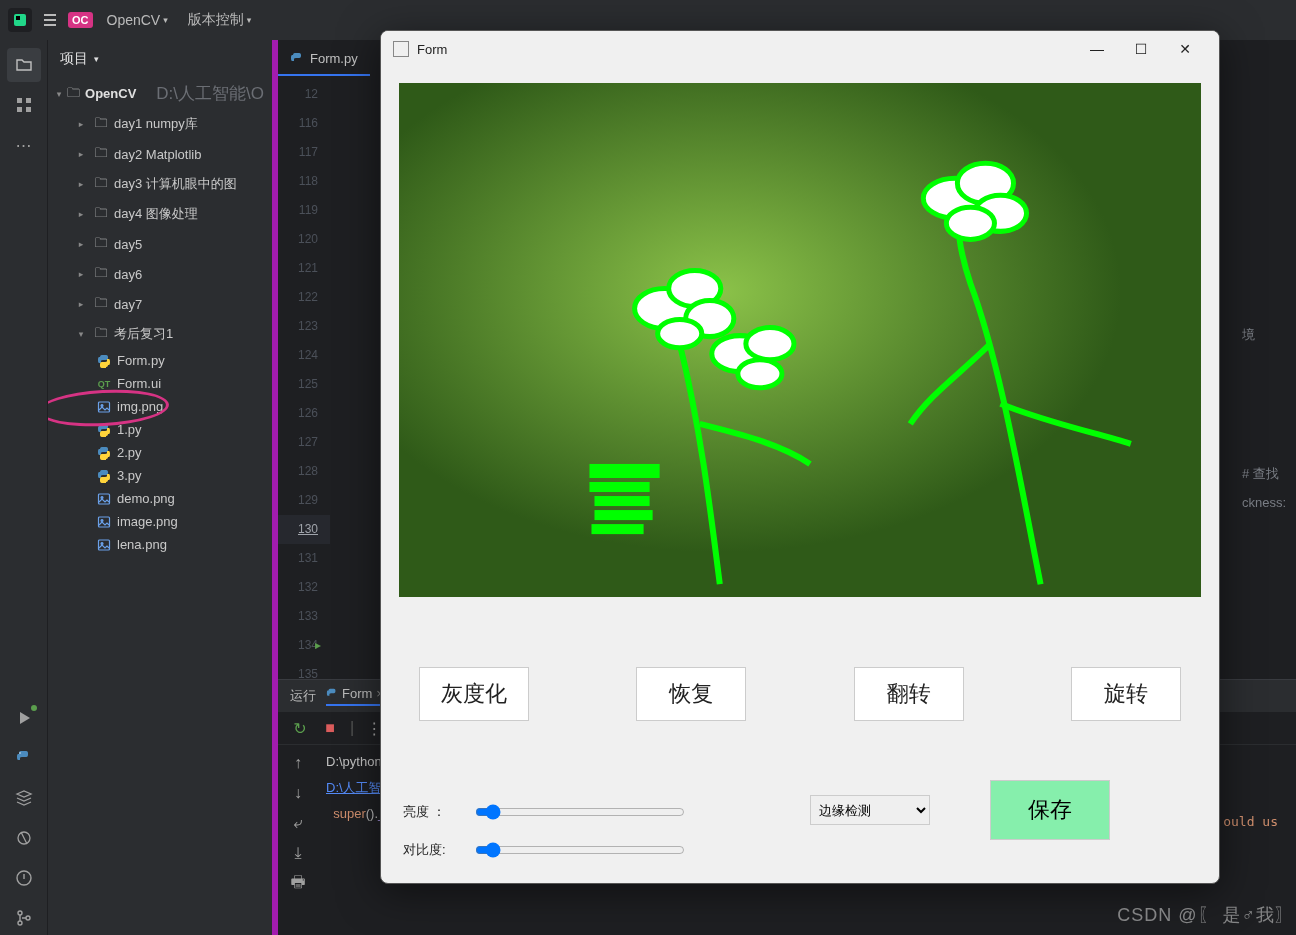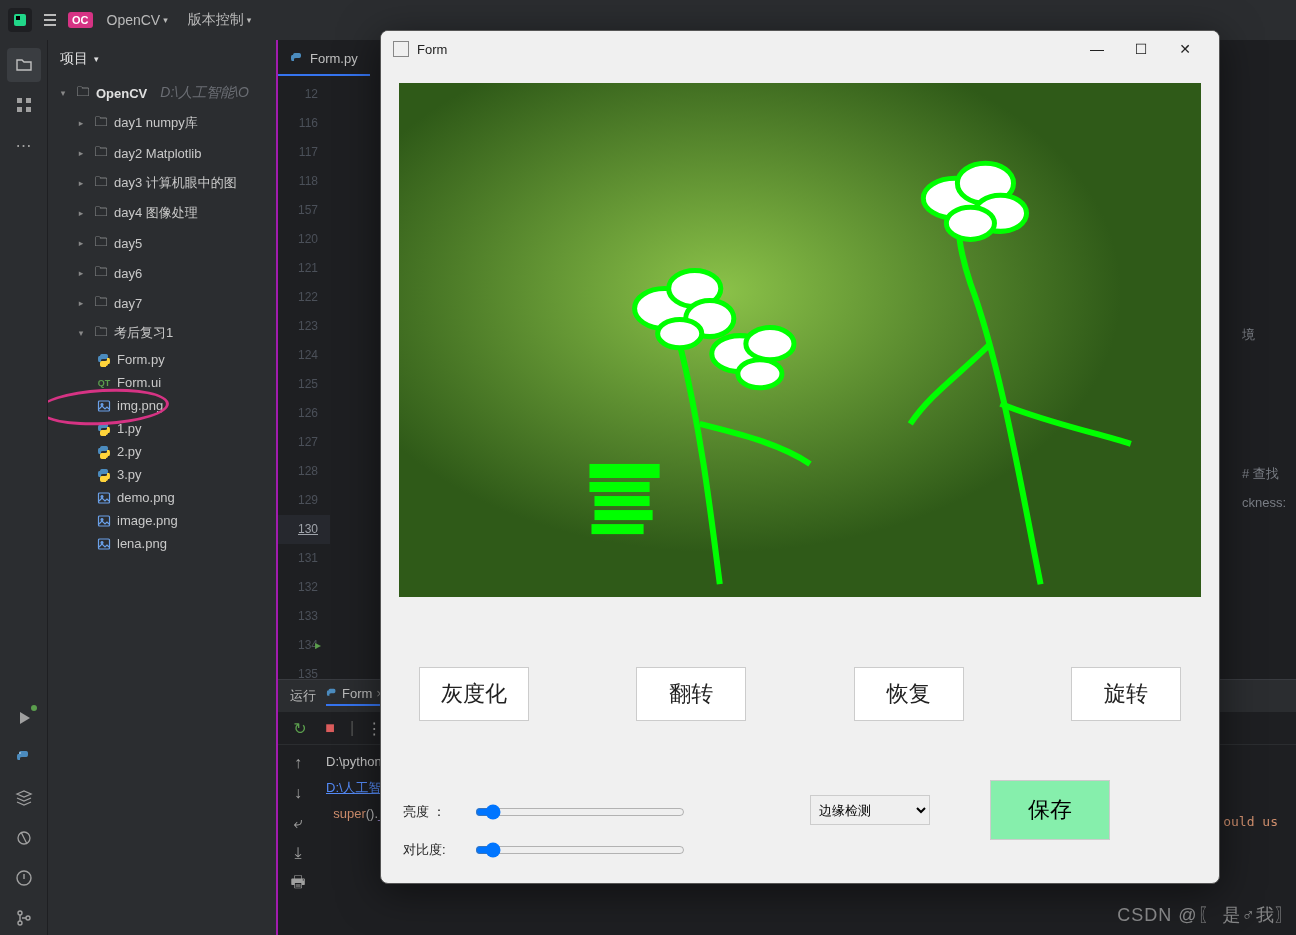--- a/index.html
+++ b/index.html
@@ -17,30 +17,30 @@
 
 .main { display:flex; height:calc(100% - 40px); }
 .leftbar { width:48px; background:#2b2d30; display:flex; flex-direction:column; align-items:center; padding-top:8px; gap:6px; border-right:1px solid #1e1f22; }
 .leftbar .tool { width:34px; height:34px; display:flex; align-items:center; justify-content:center; border-radius:4px; color:#a0a0a0; cursor:pointer; }
 .leftbar .tool.active { background:#3a3d41; }
 .leftbar .spacer { flex:1; }
 .leftbar .run-btn { position:relative; }
 .leftbar .run-btn::after { content:''; position:absolute; top:4px; right:4px; width:6px; height:6px; background:#5b9e4d; border-radius:50%; }
 
 
-.project-panel { width:230px; background:#2b2d30; display:flex; flex-direction:column; border-right:2px solid #a21caf; }
+.project-panel { width:230px; background:#2b2d30; display:flex; flex-direction:column; border-right:6px solid #a21caf; }
 .panel-header { padding:10px 12px; display:flex; align-items:center; gap:6px; font-size:14px; color:#e0e0e0; }
 .tree { flex:1; overflow:auto; font-size:13px; padding-bottom:10px; position:relative; }
 .tree-item { display:flex; align-items:center; gap:5px; padding:4px 8px; cursor:pointer; white-space:nowrap; }
 .tree-arrow { width:14px; font-size:9px; color:#888; text-align:center; }
 .tree-icon { width:16px; display:flex; align-items:center; justify-content:center; }
 .folder-icon { color:#c0c0c0; }
 .tree-label { color:#c9c9c9; }
 .tree-label strong { font-weight:bold; color:#e0e0e0; }
-.tree-path { color:#6b6e74; font-size:14px; margin-left:8px;font-style:italic; }
+.tree-path { color:#6b6e74; font-size:17px; margin-left:15px; }
 .circled { position:relative; }
 .circled::after { content:''; position:absolute; left:-10px; top:-5px; width:125px; height:30px; border:3px solid #d63384; border-radius:50%; transform:rotate(-3deg); pointer-events:none; }
 
 
 .editor-area { flex:1; display:flex; flex-direction:column; background:#1e1f22; min-width:0; }
 .tabbar { height:36px; display:flex; align-items:flex-end; }
 .tab { display:flex; align-items:center; gap:6px; padding:8px 12px; font-size:13px; color:#c0c0c0; border-bottom:2px solid transparent; cursor:pointer; }
 .tab.active { border-bottom-color:#3574f0; }
 .editor-body { flex:1; display:flex; overflow:hidden; }
 .gutter { width:52px; text-align:right; padding:4px 12px 4px 4px; color:#4b5059; font-size:12px; line-height:29px; font-family:Consolas,monospace; background:#1e1f22; }
@@ -319,21 +319,21 @@
           </svg>
         <span>Form.py</span>
       </div>
     </div>
     <div class="editor-body">
       <div class="gutter" id="gutter">
           <span style="display: block;">12</span>
           <span style="display: block;">116</span>
           <span style="display: block;">117</span>
           <span style="display: block;">118</span>
-          <span style="display: block;">157</span>
+          <span style="display: block;">119</span>
           <span style="display: block;">120</span>
           <span style="display: block;">121</span>
           <span style="display: block;">122</span>
           <span style="display: block;">123</span>
           <span style="display: block;">124</span>
           <span style="display: block;">125</span>
           <span style="display: block;">126</span>
           <span style="display: block;">127</span>
           <span style="display: block;">128</span>
           <span style="display: block;">129</span>
@@ -441,22 +441,22 @@
           <rect x="190" y="398" width="60" height="10"></rect>
           <rect x="195" y="412" width="55" height="10"></rect>
           <rect x="195" y="426" width="58" height="10"></rect>
           <rect x="192" y="440" width="52" height="10"></rect>
         </g>
       </svg>
     </div>
 
     <div class="btn-row">
       <button class="gui-btn">灰度化</button>
+      <button class="gui-btn">恢复</button>
       <button class="gui-btn">翻转</button>
-      <button class="gui-btn">恢复</button>
       <button class="gui-btn">旋转</button>
     </div>
 
     <div style="display:flex;margin-top:40px;gap:20px">
       <div style="flex:0 0 300px">
         <div class="ctrl-row">
           <span class="ctrl-label">亮度 ：</span>
           <input type="range" class="slider" min="0" max="100" value="5" style="">
         </div>
         <div class="ctrl-row" style="margin-top:20px">

